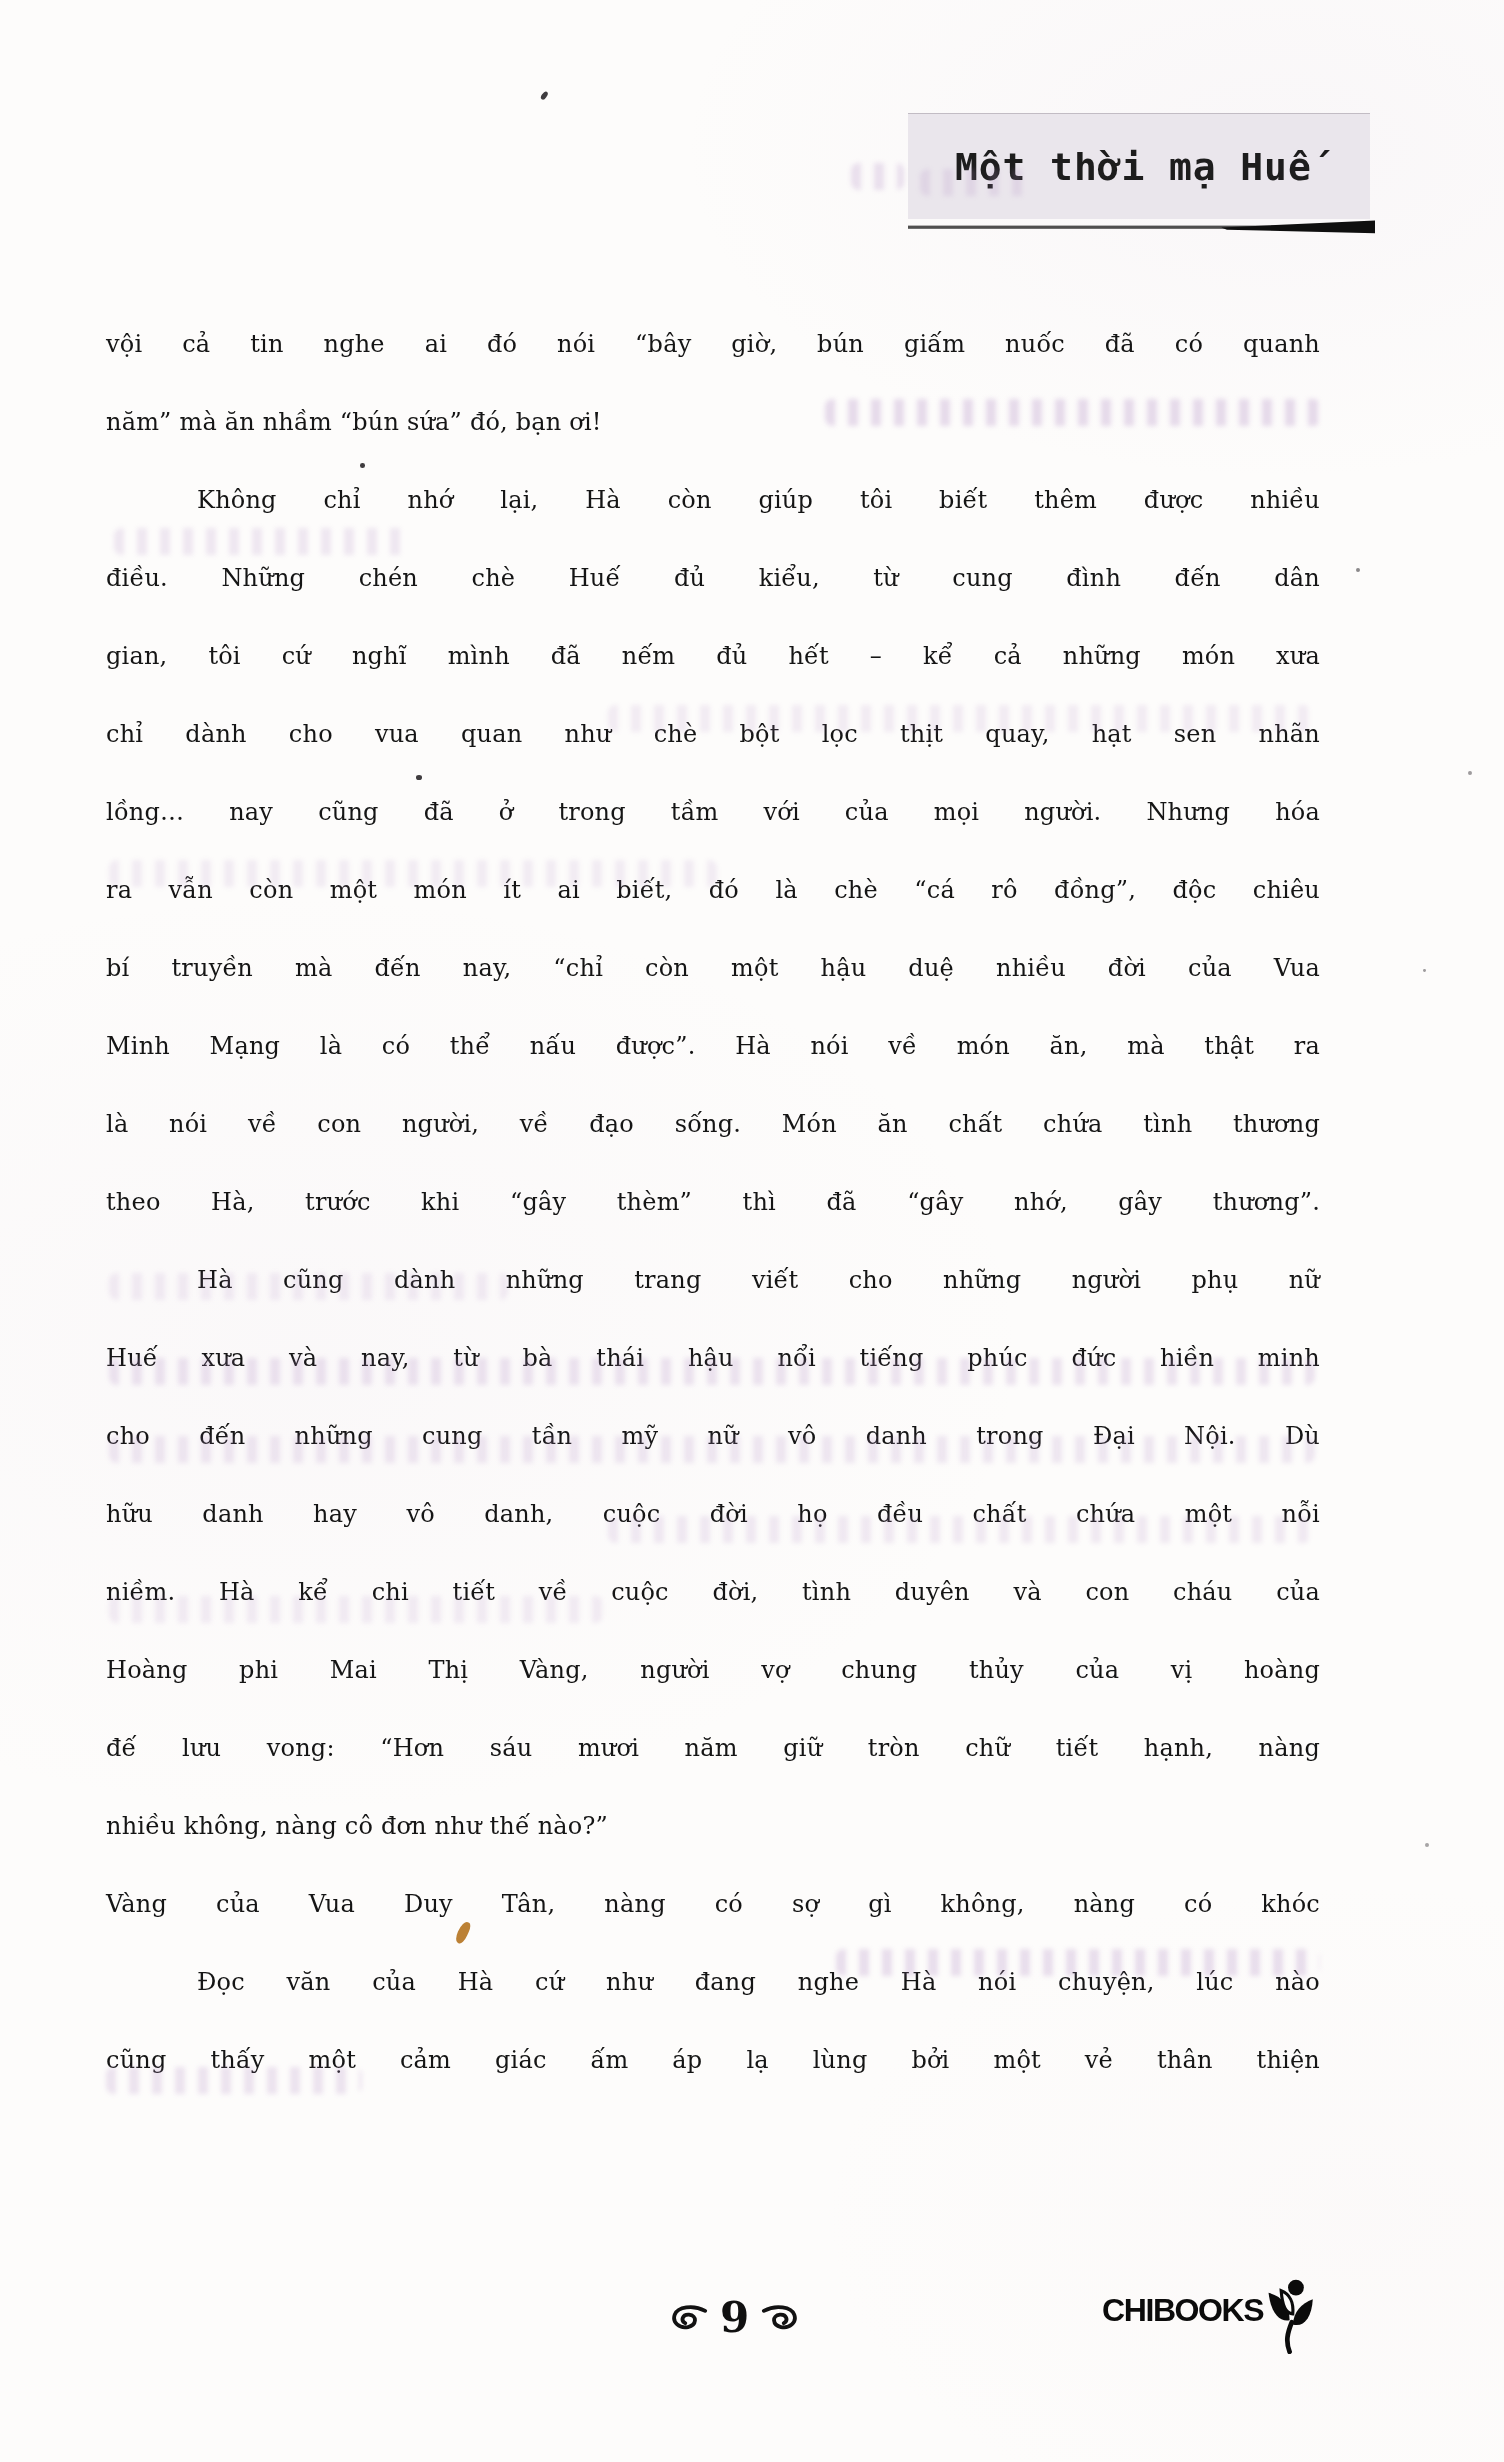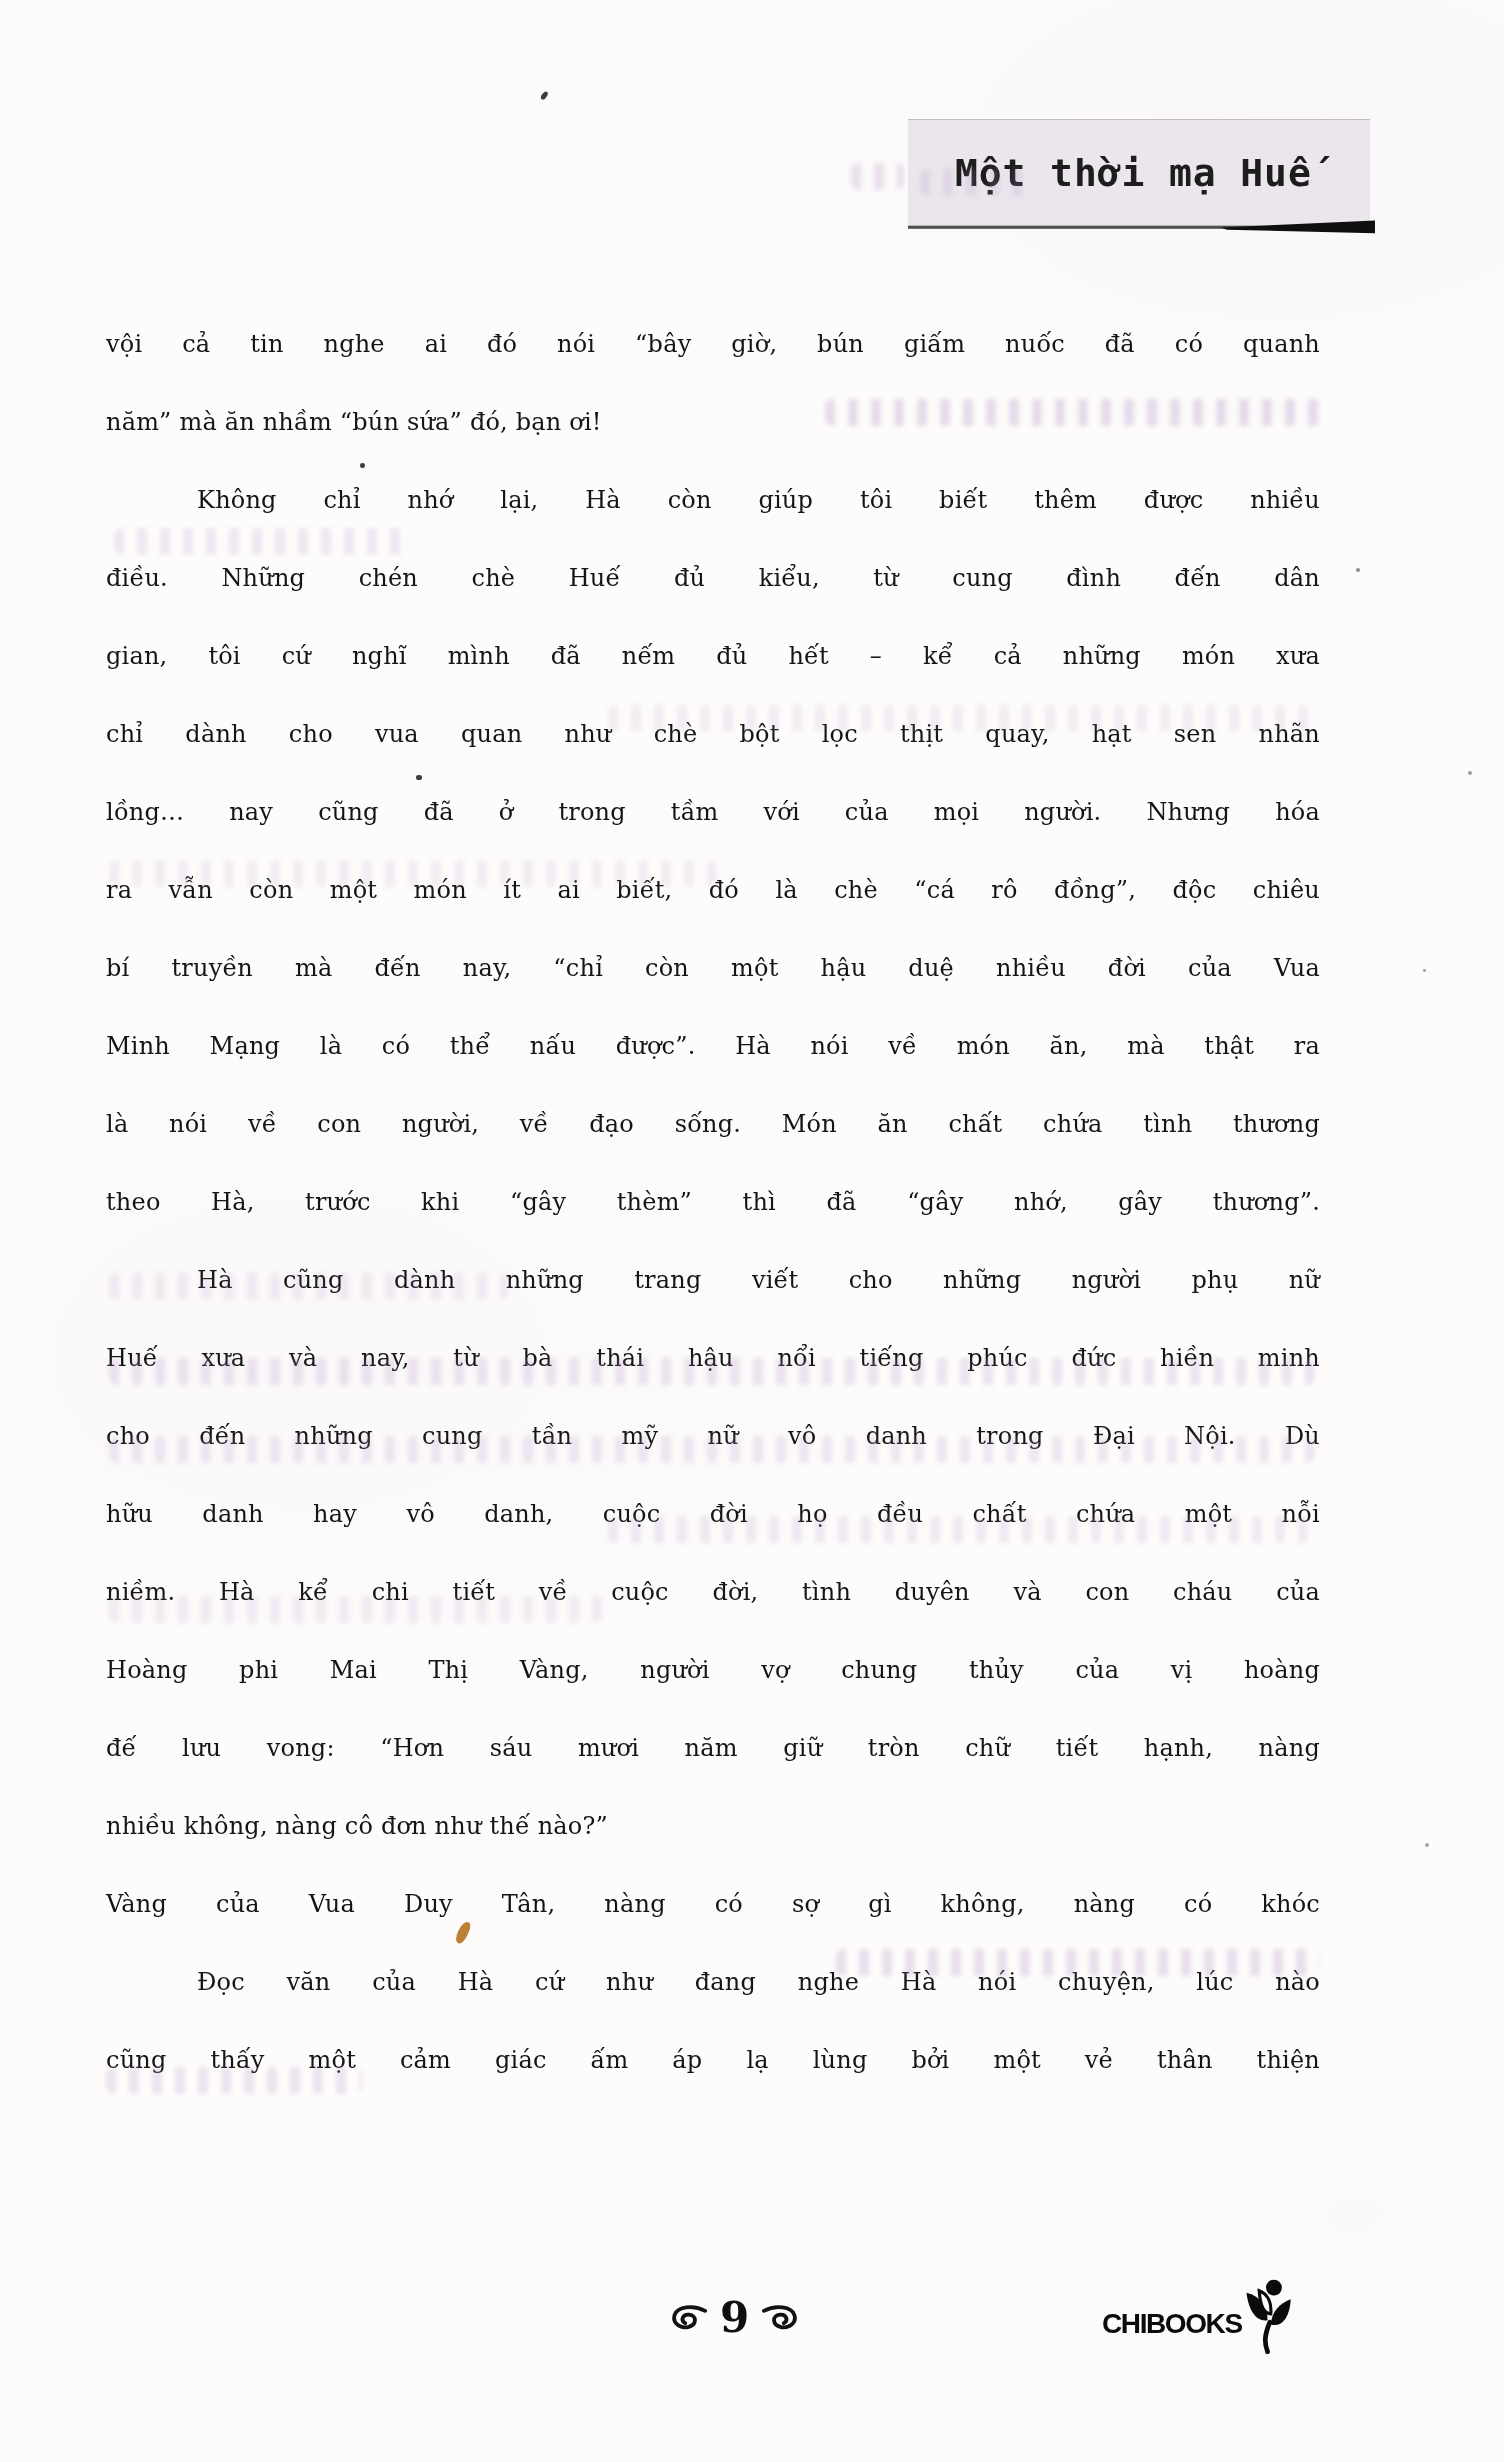--- a/index.html
+++ b/index.html
@@ -18,21 +18,21 @@
       radial-gradient(1045px 665px at 20% 55%, rgba(214,196,222,.07), transparent 70%),
       radial-gradient(760px 475px at 90% 90%, rgba(238,226,232,.10), transparent 70%),
       var(--paper);
     overflow:hidden;
     font-family:"DejaVu Serif", serif;
     color:var(--ink);
   }
 
   
   .header-box{
-    position:absolute; left:908px; top:119px; width:462px; height:106px;
+    position:absolute; left:908px; top:113px; width:462px; height:106px;
     background:var(--header-box);
     border-top:1.9px solid rgba(90,80,95,.28);
     display:flex; align-items:center; padding-left:47px;
   }
   .header-title{
     font-family:"DejaVu Sans Mono", monospace;
     font-weight:bold; font-size:38px; letter-spacing:0.9px; color:#1d1d1d;
     white-space:nowrap;
   }
   .header-underline{ position:absolute; left:908px; top:219px; width:467px; height:17px; }
@@ -55,22 +55,22 @@
     display:flex; align-items:center; justify-content:center; gap:12.3px;
   }
   .pagenum-digit{ font-size:42px; font-weight:bold; color:#101010; line-height:1; }
   .ornament{ width:38px; height:26px; }
   .publisher-logo{
     position:absolute; left:1102px; top:2278px; width:275px; height:95px;
     display:flex; align-items:flex-start;
   }
   .logo-text{
     font-family:"Liberation Sans", sans-serif;
-    font-weight:bold; font-size:28px; letter-spacing:-1.4px; color:#0b0b0b;
-    margin-top:30px; white-space:nowrap;
+    font-weight:bold; font-size:32px; letter-spacing:-1.4px; color:#0b0b0b;
+    margin-top:14px; white-space:nowrap;
   }
   .logo-icon{ width:59px; height:76px; margin-left:-5.7px; }
 
   
   .bleed{
     position:absolute; height:26.6px; border-radius:7.6px;
     background:repeating-linear-gradient(90deg, var(--bleed-c) 0 10.4px, transparent 10.4px 23px);
     filter:blur(2.8px);
     pointer-events:none;
   }

